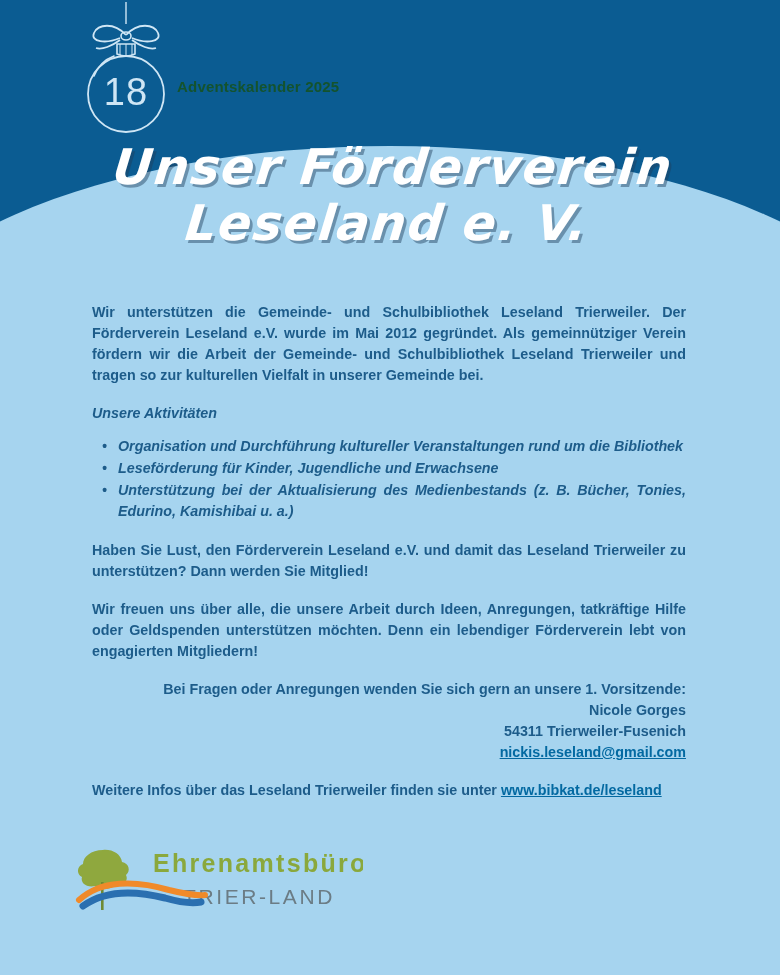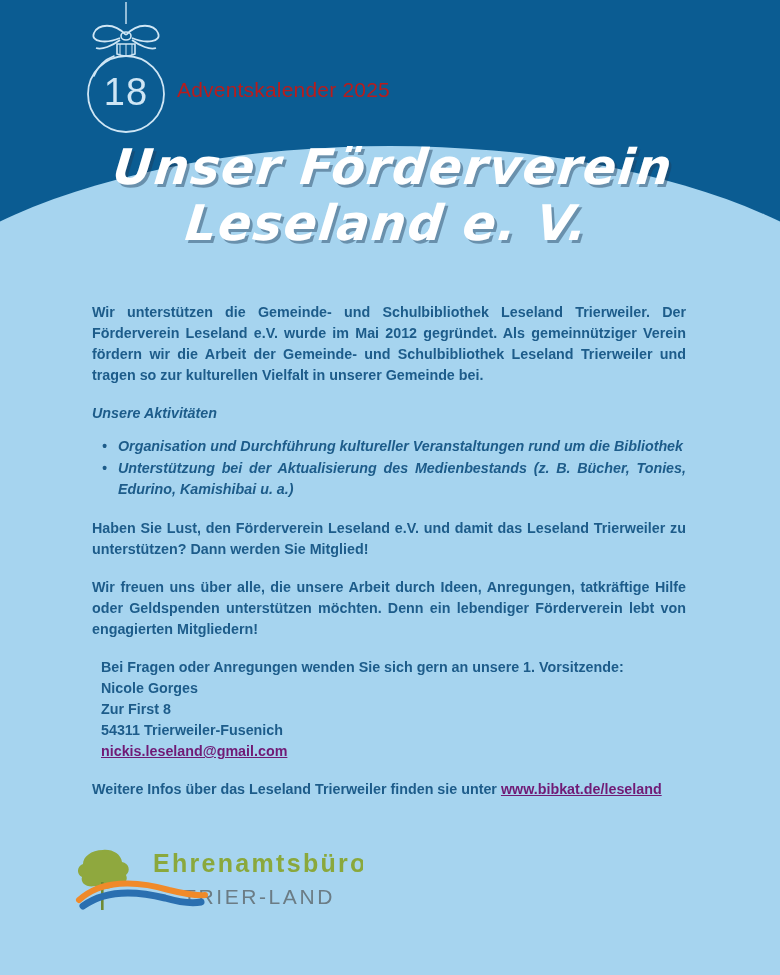--- a/index.html
+++ b/index.html
@@ -32,21 +32,21 @@
   .ornament{position:absolute;left:68px;top:2px;width:116px;height:135px;}
   .ornament svg{display:block;}
   .ornament-number{
     position:absolute;left:68px;top:61px;width:116px;height:62px;
     display:flex;align-items:center;justify-content:center;
     color:#cfe6f5;font-size:38px;font-weight:400;letter-spacing:1px;
     font-family:"Liberation Sans", sans-serif;
   }
   .kicker{
     position:absolute;left:177px;top:78px;
-    color:#b91c1c;font-size:21px;font-weight:normal;letter-spacing:.2px;
+    color:#14532d;font-size:15px;font-weight:bold;letter-spacing:.2px;
   }
 
   
   .title{
     position:absolute;left:0;top:140px;width:780px;z-index:6;
     text-align:center;color:#ffffff;
     font-family:"DejaVu Sans", sans-serif;
     font-style:italic;font-weight:bold;
     font-size:49px;line-height:56px;
     letter-spacing:1.5px;
@@ -76,27 +76,27 @@
   }
   ul.activities li{
     font-size:14.3px;line-height:21px;font-weight:bold;
     text-align:justify;text-justify:inter-word;
     position:relative;margin-bottom:1px;font-style:italic;
   }
   ul.activities li::before{
     content:"\2022";position:absolute;left:-16px;top:0;
     font-size:14px;line-height:21px;
   }
-  .contact{margin:0 0 17px 9px;}
+  .contact{margin:0 0 17px 0;text-align:right;}
   .contact-line{
     font-size:14.3px;line-height:21px;font-weight:bold;
     white-space:nowrap;
   }
   a.link{
-    color:#701a75;text-decoration:underline;font-weight:bold;
+    color:#0369a1;text-decoration:underline;font-weight:bold;
   }
 
   
   .footer{position:absolute;left:0;top:832px;width:780px;height:107px;z-index:8;margin-left:25px;}
 
   .logo-ehrenamt{position:absolute;left:48px;top:10px;width:290px;height:78px;}
   .logo-ehrenamt svg{display:block;}
 </style>
 </head>
 <body>
@@ -143,31 +143,31 @@
   </div>
 
   <div class="content">
 
     <p class="para">Wir unterstützen die Gemeinde- und Schulbibliothek Leseland Trierweiler. Der Förderverein Leseland e.V. wurde im Mai 2012 gegründet. Als gemeinnütziger Verein fördern wir die Arbeit der Gemeinde- und Schulbibliothek Leseland Trierweiler und tragen so zur kulturellen Vielfalt in unserer Gemeinde bei.</p>
 
     <p class="subhead">Unsere Aktivitäten</p>
 
     <ul class="activities">
       <li>Organisation und Durchführung kultureller Veranstaltungen rund um die Bibliothek</li>
+      <li>Leseförderung für Kinder, Jugendliche und Erwachsene</li>
       <li>Unterstützung bei der Aktualisierung des Medienbestands (z. B. Bücher, Tonies, Edurino, Kamishibai u. a.)</li>
     </ul>
 
     <p class="para">Haben Sie Lust, den Förderverein Leseland e.V. und damit das Leseland Trierweiler zu unterstützen? Dann werden Sie Mitglied!</p>
 
     <p class="para">Wir freuen uns über alle, die unsere Arbeit durch Ideen, Anregungen, tatkräftige Hilfe oder Geldspenden unterstützen möchten. Denn ein lebendiger Förderverein lebt von engagierten Mitgliedern!</p>
 
     <div class="contact">
       <div class="contact-line">Bei Fragen oder Anregungen wenden Sie sich gern an unsere 1. Vorsitzende:</div>
       <div class="contact-line">Nicole Gorges</div>
-      <div class="contact-line">Zur First 8</div>
       <div class="contact-line">54311 Trierweiler-Fusenich</div>
       <div class="contact-line"><a class="link" href="#">nickis.leseland@gmail.com</a></div>
     </div>
 
     <p class="para last-left"><span>Weitere Infos über das Leseland Trierweiler finden sie unter</span> <a class="link" href="#">www.bibkat.de/leseland</a></p>
 
   </div>
 
   <div class="footer">
 

